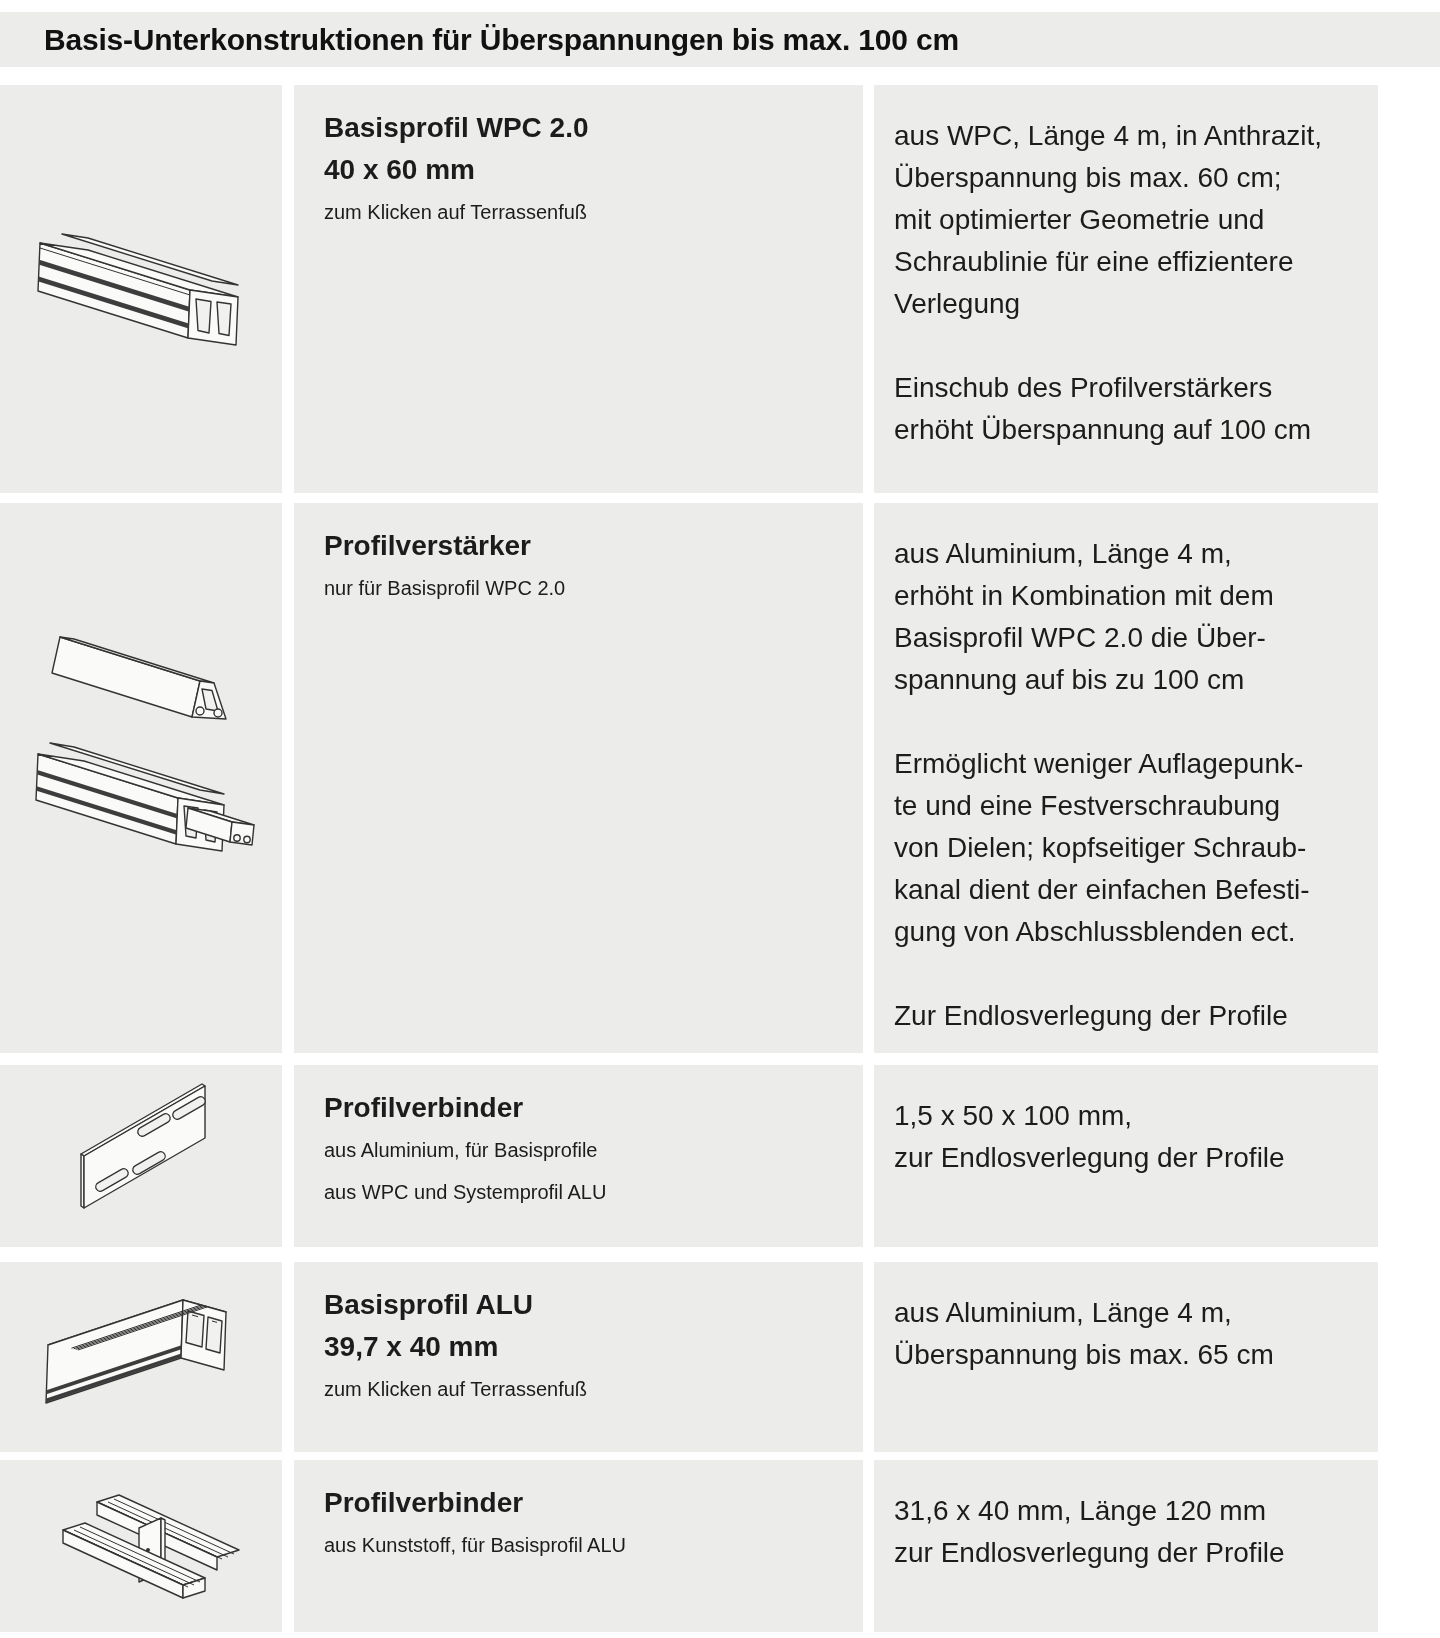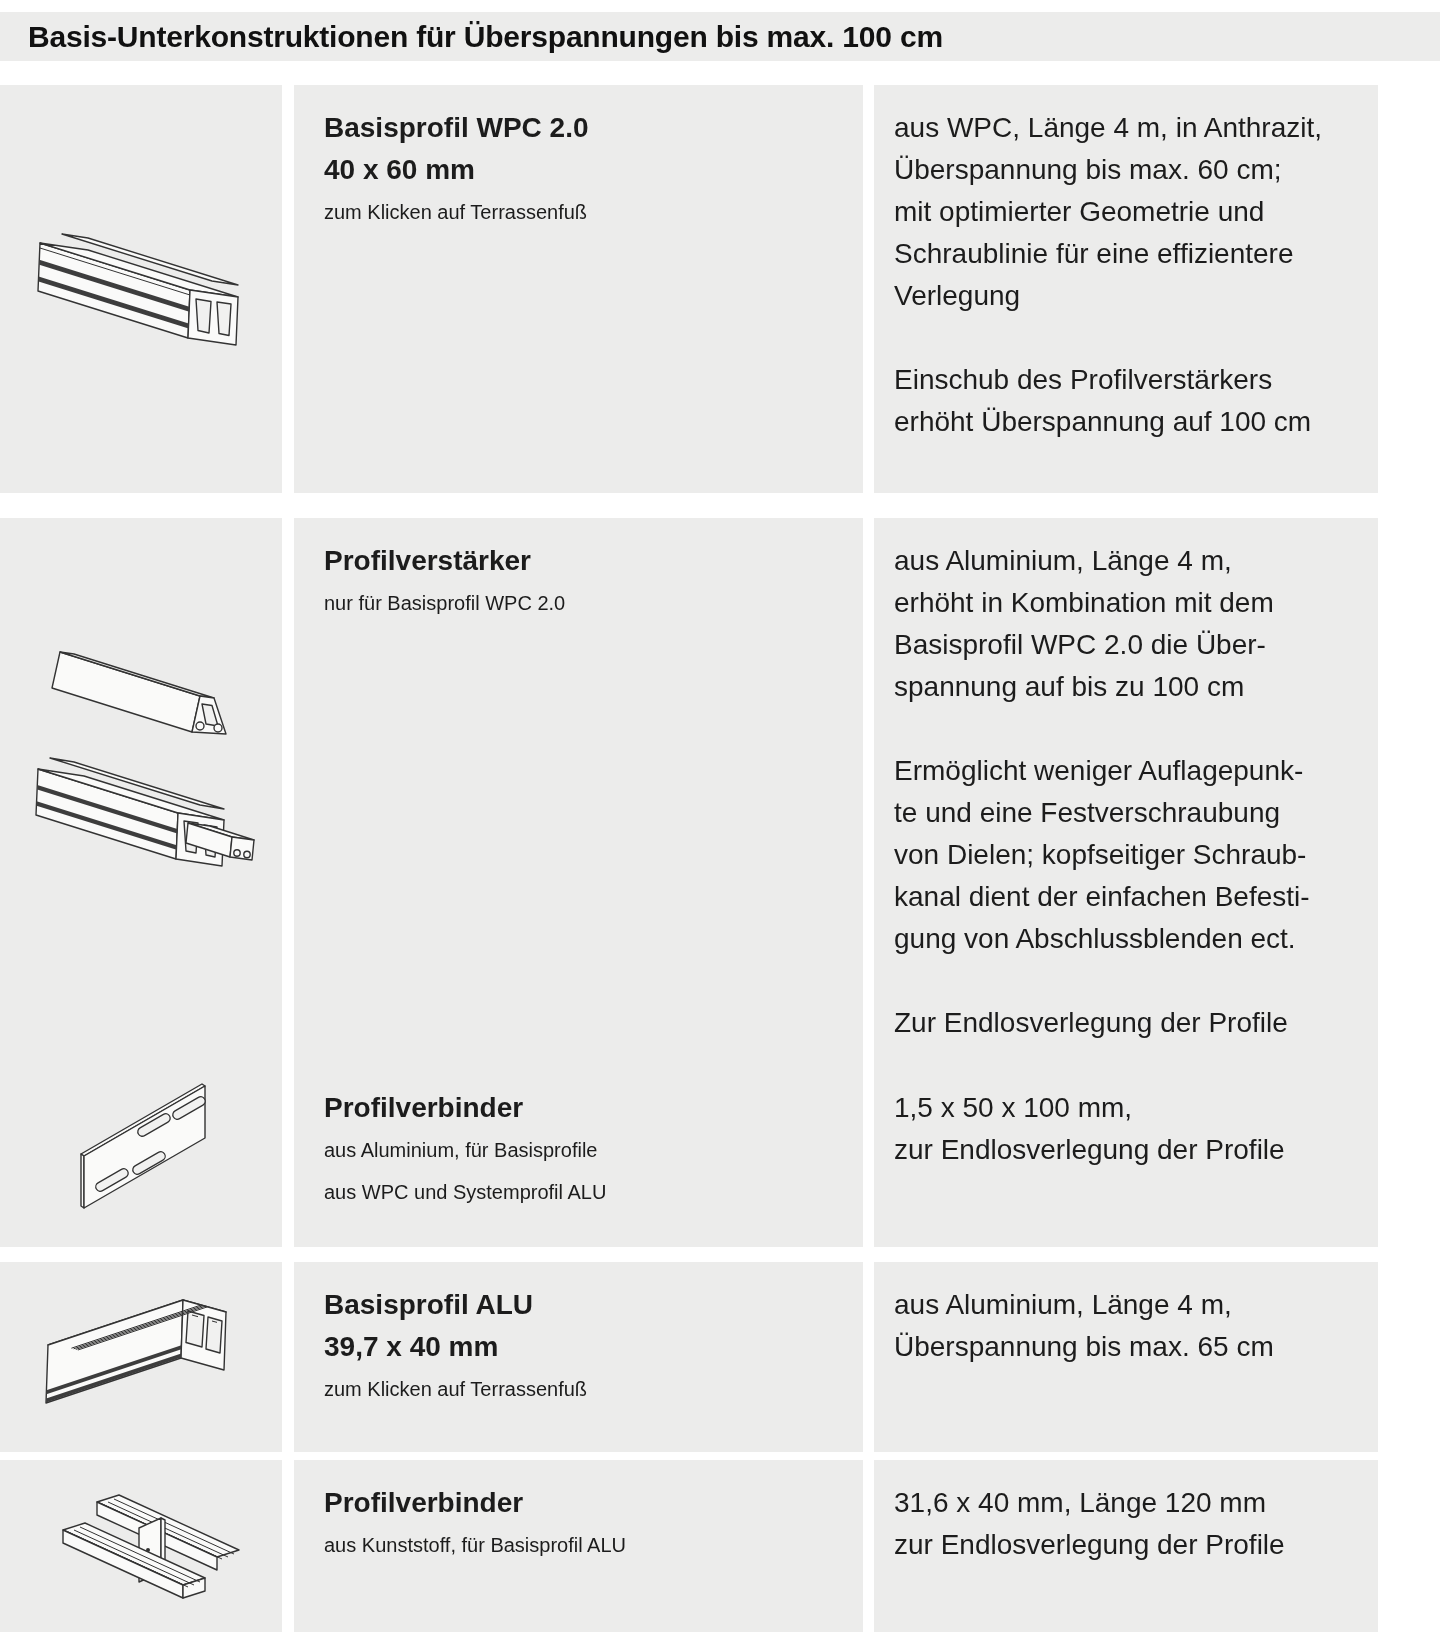--- a/index.html
+++ b/index.html
@@ -1,33 +1,33 @@
 <!DOCTYPE html>
 <html><head>
 <meta charset="utf-8">
 <style>
   html,body{margin:0;padding:0;background:#ffffff;}
   body{width:1440px;height:1638px;font-family:"Liberation Sans",sans-serif;color:#1c1c1c;overflow:hidden;}
   .page{position:relative;width:1440px;height:1638px;background:#ffffff;}
 
-  .header-band{position:absolute;left:0;top:12px;width:1440px;height:49px;background:#ececeb;
-    display:flex;align-items:center;box-sizing:border-box;padding-left:28px;}
+  .header-band{position:absolute;left:0;top:12px;width:1440px;height:55px;background:#ececeb;
+    display:flex;align-items:center;box-sizing:border-box;padding-left:44px;}
   .page-title{margin:0;font-size:30px;font-weight:bold;letter-spacing:-0.2px;color:#111;}
 
   .row{position:absolute;left:0;width:1440px;}
   .row-0{top:85px;height:408px;}
-  .row-1{top:503px;height:550px;margin-top:15px;}
+  .row-1{top:503px;height:550px;}
   .row-2{top:1065px;height:182px;}
   .row-3{top:1262px;height:190px;}
   .row-4{top:1460px;height:172px;}
 
   .cell{position:absolute;top:0;height:100%;background:#ececeb;box-sizing:border-box;}
   .c1{left:0;width:282px;}
   .c2{left:294px;width:569px;padding:22px 20px 14px 30px;}
-  .c3{left:874px;width:504px;padding:22px 18px 0 20px;}
+  .c3{left:874px;width:504px;padding:30px 18px 0 20px;}
 
   .title{font-size:28px;line-height:42px;font-weight:bold;white-space:pre-line;}
   .desc{font-size:20px;line-height:42px;white-space:pre-line;}
   .c3 p{margin:0 0 42px 0;font-size:28px;line-height:42px;white-space:pre-line;}
   .c3 p:last-child{margin-bottom:0;}
 
   .illu{position:absolute;}
   .illu *{vector-effect:non-scaling-stroke;}
   svg{display:block;}
 </style>

